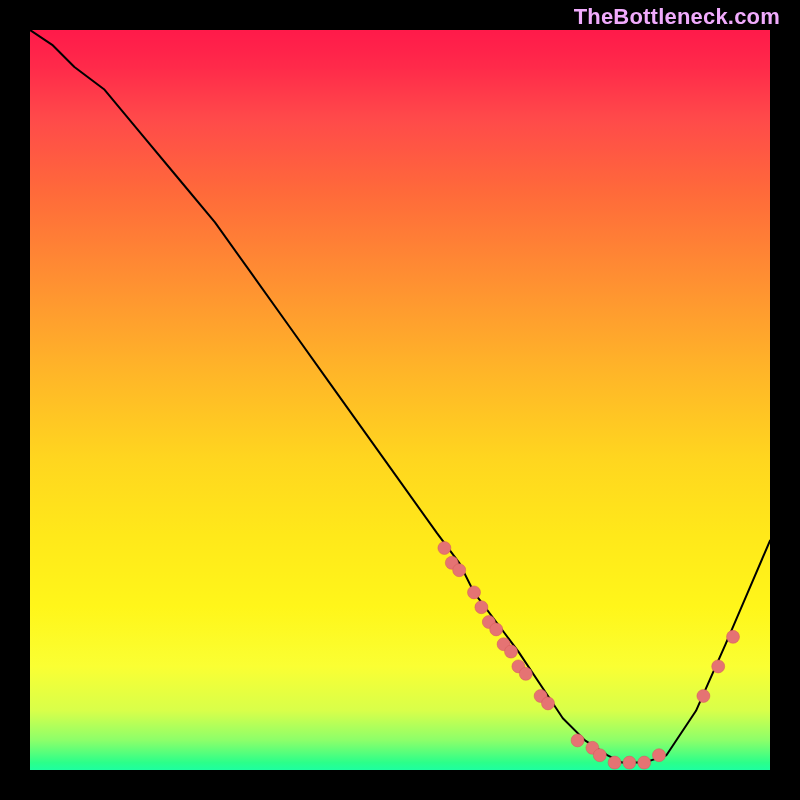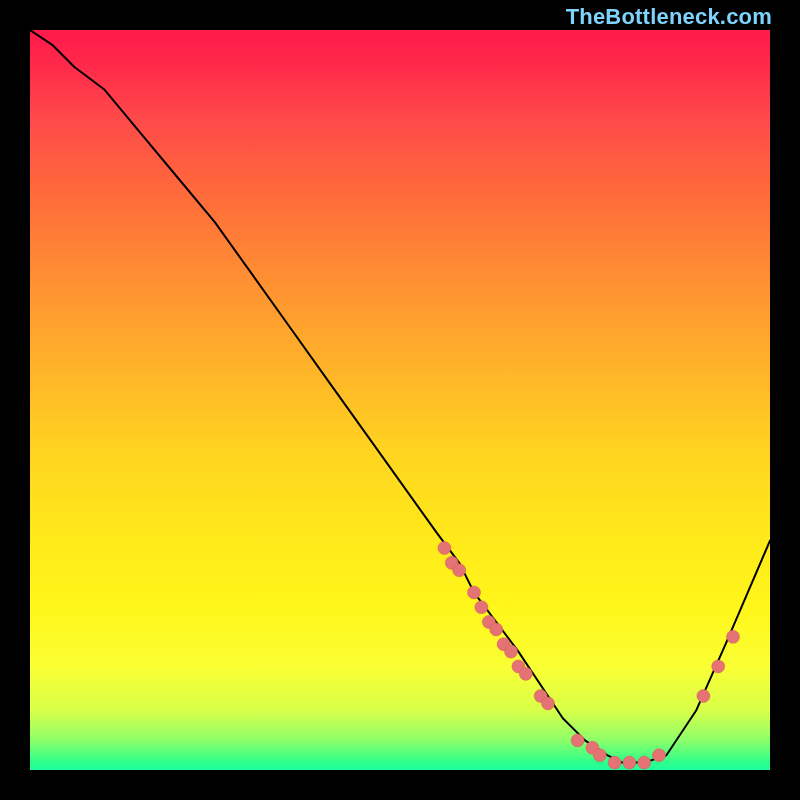--- a/index.html
+++ b/index.html
@@ -6,25 +6,25 @@
   html, body { width: 800px; height: 800px; background: #000; overflow: hidden; }
   .container {
     position: relative;
     width: 800px;
     height: 800px;
     background: #000;
   }
   .watermark {
     position: absolute;
     top: 4px;
-    right: 28px;
+    right: 20px;
     font-family: Arial, Helvetica, sans-serif;
     font-size: 22px;
     font-weight: 600;
-    color: #7dd3fc;
+    color: #f0abfc;
     letter-spacing: 0.2px;
     z-index: 10;
   }
   .plot {
     position: absolute;
     left: 30px;
     top: 30px;
     width: 740px;
     height: 740px;
     background: linear-gradient(to bottom,

